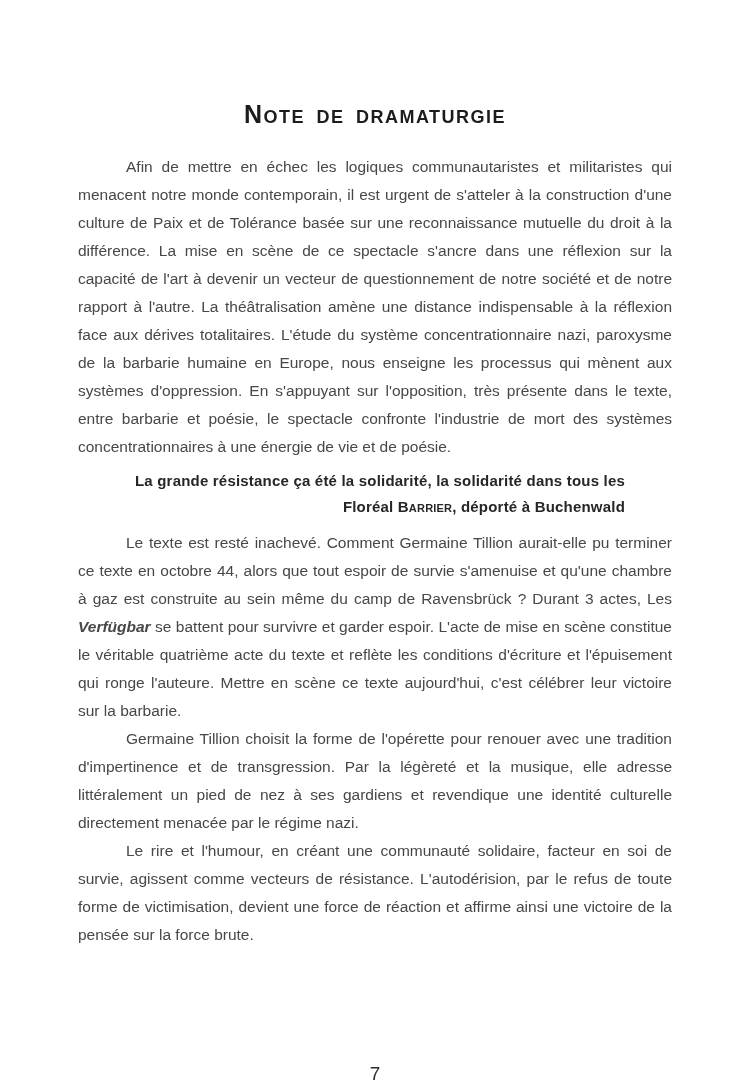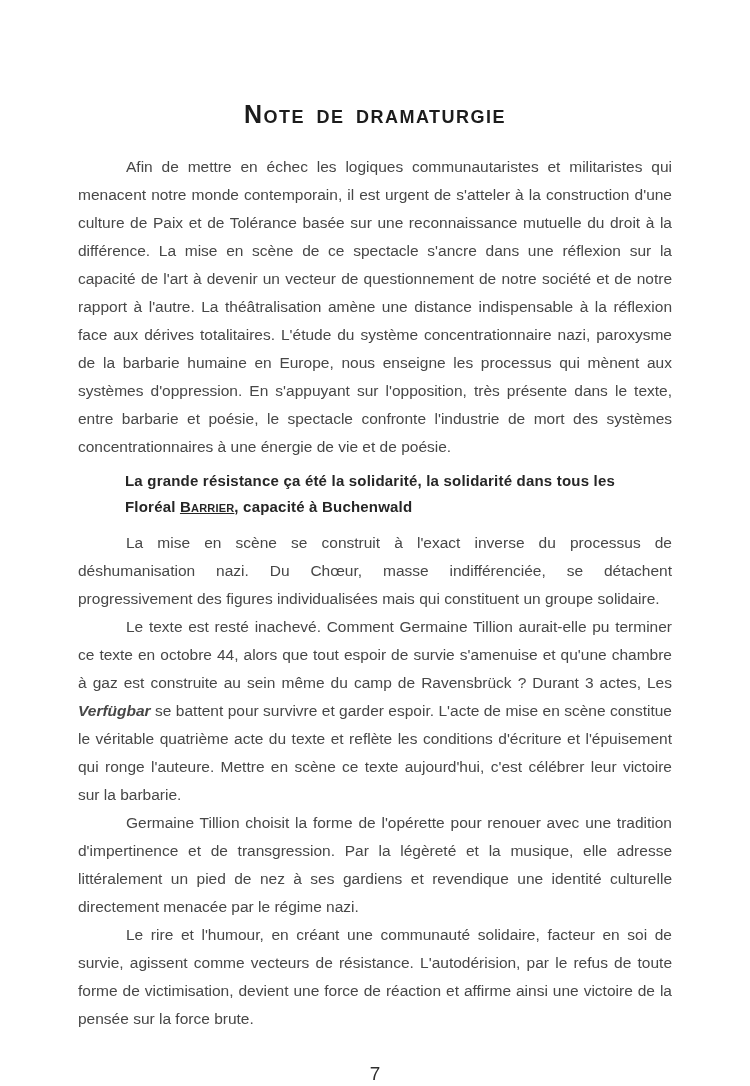--- a/index.html
+++ b/index.html
@@ -34,30 +34,30 @@
     color: #474747;
     text-align: justify;
   }
   .para {
     margin: 0;
     text-indent: 48px;
   }
   .quote {
     margin: 7px auto 9px auto;
     max-width: 500px;
-    text-align: left;
+    text-align: right;
     text-indent: 0;
     font-weight: 700;
     font-size: 15px;
     line-height: 26px;
     letter-spacing: 0.2px;
     color: #262626;
   }
   .quote-line { text-indent: 0; }
-  .sc { font-variant: small-caps; text-decoration: underline; }
+  .sc { font-variant: small-caps; }
   .em { font-weight: 700; font-style: italic; }
   .footer {
     position: absolute;
     left: 0;
     right: 0;
     bottom: 0px;
     text-align: center;
     font-size: 19px;
     line-height: 24px;
     color: #2e2e2e;
@@ -67,24 +67,23 @@
 <body>
 
 <div class="page">
   <h1 class="title">Note de dramaturgie</h1>
 
   <div class="content">
     <p class="para">Afin de mettre en échec les logiques communautaristes et militaristes qui menacent notre monde contemporain, il est urgent de s'atteler à la construction d'une culture de Paix et de Tolérance basée sur une reconnaissance mutuelle du droit à la différence. La mise en scène de ce spectacle s'ancre dans une réflexion sur la capacité de l'art à devenir un vecteur de questionnement de notre société et de notre rapport à l'autre. La théâtralisation amène une distance indispensable à la réflexion face aux dérives totalitaires. L'étude du système concentrationnaire nazi, paroxysme de la barbarie humaine en Europe, nous enseigne les processus qui mènent aux systèmes d'oppression. En s'appuyant sur l'opposition, très présente dans le texte, entre barbarie et poésie, le spectacle confronte l'industrie de mort des systèmes concentrationnaires à une énergie de vie et de poésie.</p>
 
     <div class="quote">
       <div class="quote-line">La grande résistance ça été la solidarité, la solidarité dans tous les</div>
-      <div class="quote-line"><span>Floréal </span><span class="sc">Barrier</span><span>, capacité à Buchenwald</span></div>
+      <div class="quote-line"><span>Floréal </span><span class="sc">Barrier</span><span>, déporté à Buchenwald</span></div>
     </div>
 
-    <p class="para">La mise en scène se construit à l'exact inverse du processus de déshumanisation nazi. Du Chœur, masse indifférenciée, se détachent progressivement des figures individualisées mais qui constituent un groupe solidaire.</p>
 
     <p class="para"><span>Le texte est resté inachevé. Comment Germaine Tillion aurait-elle pu terminer ce texte en octobre 44, alors que tout espoir de survie s'amenuise et qu'une chambre à gaz est construite au sein même du camp de Ravensbrück ? Durant 3 actes, Les </span><span class="em">Verfügbar</span><span> se battent pour survivre et garder espoir. L'acte de mise en scène constitue le véritable quatrième acte du texte et reflète les conditions d'écriture et l'épuisement qui ronge l'auteure. Mettre en scène ce texte aujourd'hui, c'est célébrer leur victoire sur la barbarie.</span></p>
 
     <p class="para">Germaine Tillion choisit la forme de l'opérette pour renouer avec une tradition d'impertinence et de transgression. Par la légèreté et la musique, elle adresse littéralement un pied de nez à ses gardiens et revendique une identité culturelle directement menacée par le régime nazi.</p>
 
     <p class="para">Le rire et l'humour, en créant une communauté solidaire, facteur en soi de survie, agissent comme vecteurs de résistance. L'autodérision, par le refus de toute forme de victimisation, devient une force de réaction et affirme ainsi une victoire de la pensée sur la force brute.</p>
   </div>
 
   <div class="footer">7</div>
 </div>

